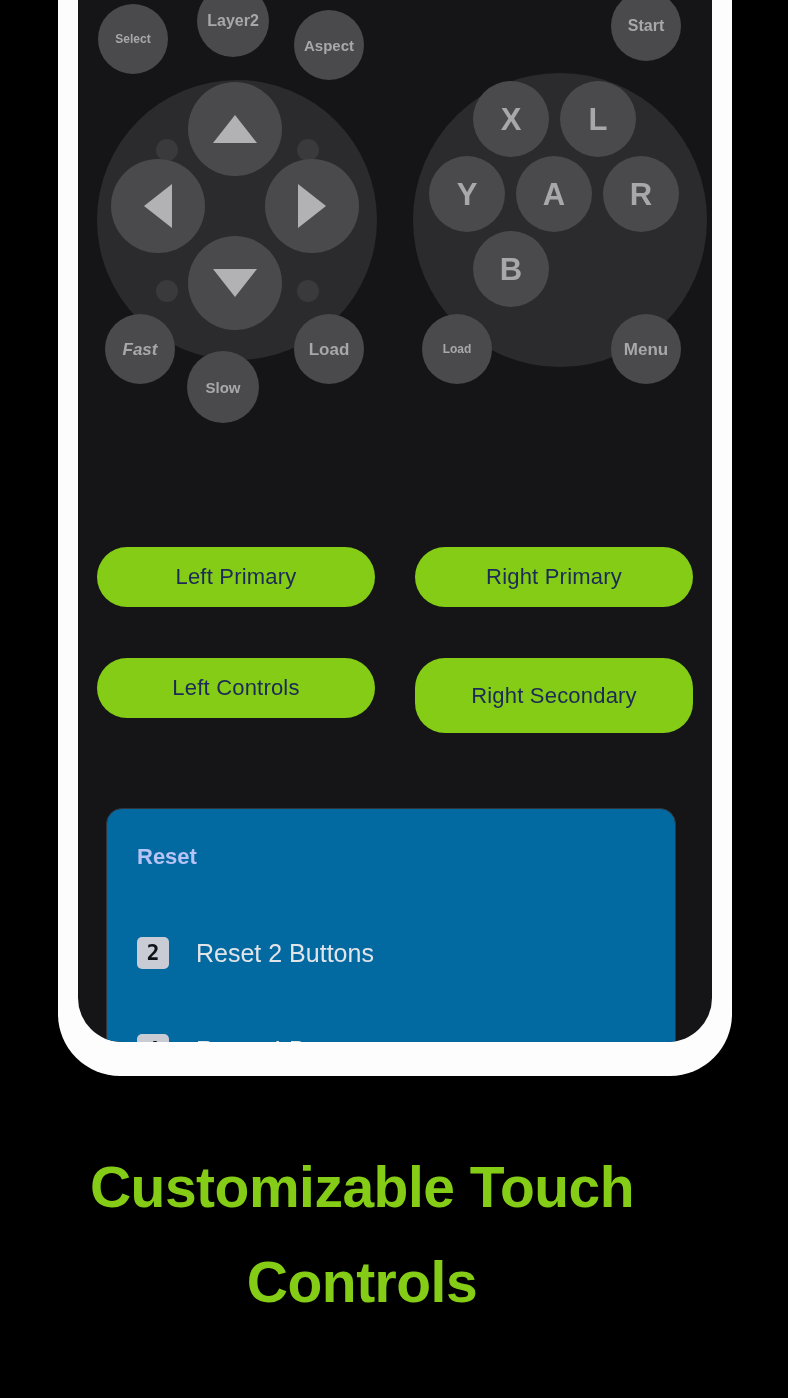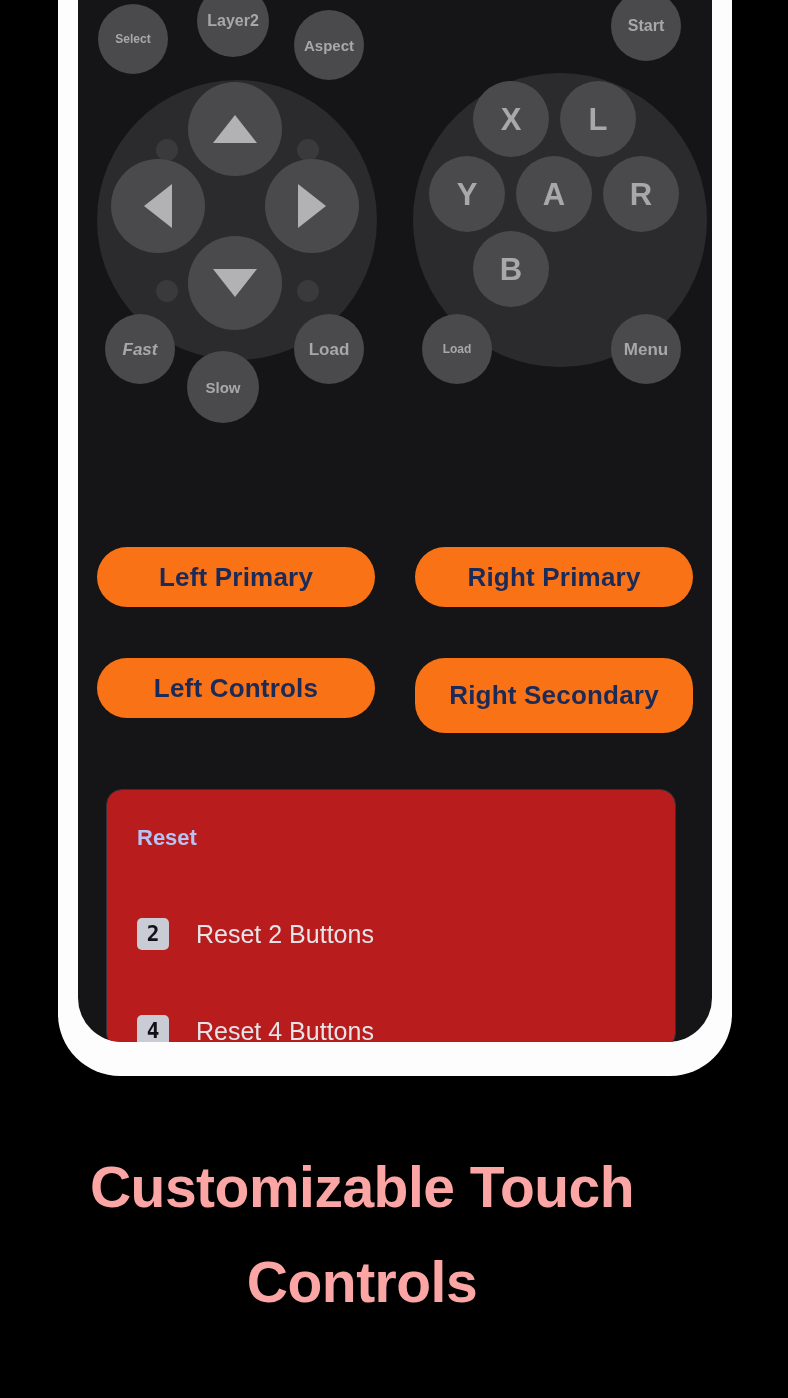--- a/index.html
+++ b/index.html
@@ -49,35 +49,35 @@
   }
   .arrow { width:0; height:0; }
   .arrow-up    { border-left:22px solid transparent; border-right:22px solid transparent; border-bottom:28px solid #b2b2b4; }
   .arrow-down  { border-left:22px solid transparent; border-right:22px solid transparent; border-top:28px solid #b2b2b4; }
   .arrow-left  { border-top:22px solid transparent; border-bottom:22px solid transparent; border-right:28px solid #b2b2b4; }
   .arrow-right { border-top:22px solid transparent; border-bottom:22px solid transparent; border-left:28px solid #b2b2b4; }
 
   
   .pill {
     position:absolute;
-    background:#f97316;
+    background:#84cc16;
     border-radius:30px;
     display:flex; align-items:center; justify-content:center;
     color:#1b2a56;
-    font-size:26px; font-weight:bold;
+    font-size:22px; font-weight:normal;
     letter-spacing:0.2px;
     user-select:none;
   }
 
   
   #reset-card {
-    position:absolute; left:28px; top:839px; width:570px; height:260px;
+    position:absolute; left:28px; top:858px; width:570px; height:260px;
     border:1px solid #33343a;
     border-radius:16px;
-    background:#b91c1c;
+    background:#0369a1;
     overflow:hidden;
   }
   #reset-title {
     position:absolute; left:30px; top:35px;
     color:#b6c3f5; font-size:22px; font-weight:bold;
   }
   .reset-row {
     position:absolute; left:30px; display:flex; align-items:center; gap:27px;
   }
   .num-icon {
@@ -87,21 +87,21 @@
     display:flex; align-items:center; justify-content:center;
     color:#111218;
     font-family:"DejaVu Sans Mono", monospace;
     font-size:21px; font-weight:bold;
   }
   .reset-label { color:#e3e4e8; font-size:25px;text-align:right; }
 
   
   #caption {
     position:absolute; left:0; top:1140px; width:724px;
-    text-align:center; color:#fca5a5;
+    text-align:center; color:#84cc16;
     font-size:57px; font-weight:bold; line-height:1.66;
     letter-spacing:-0.5px;
   }
 </style>
 </head>
 <body>
 
 <div id="stage">
 
   <div id="phone-frame"></div>

